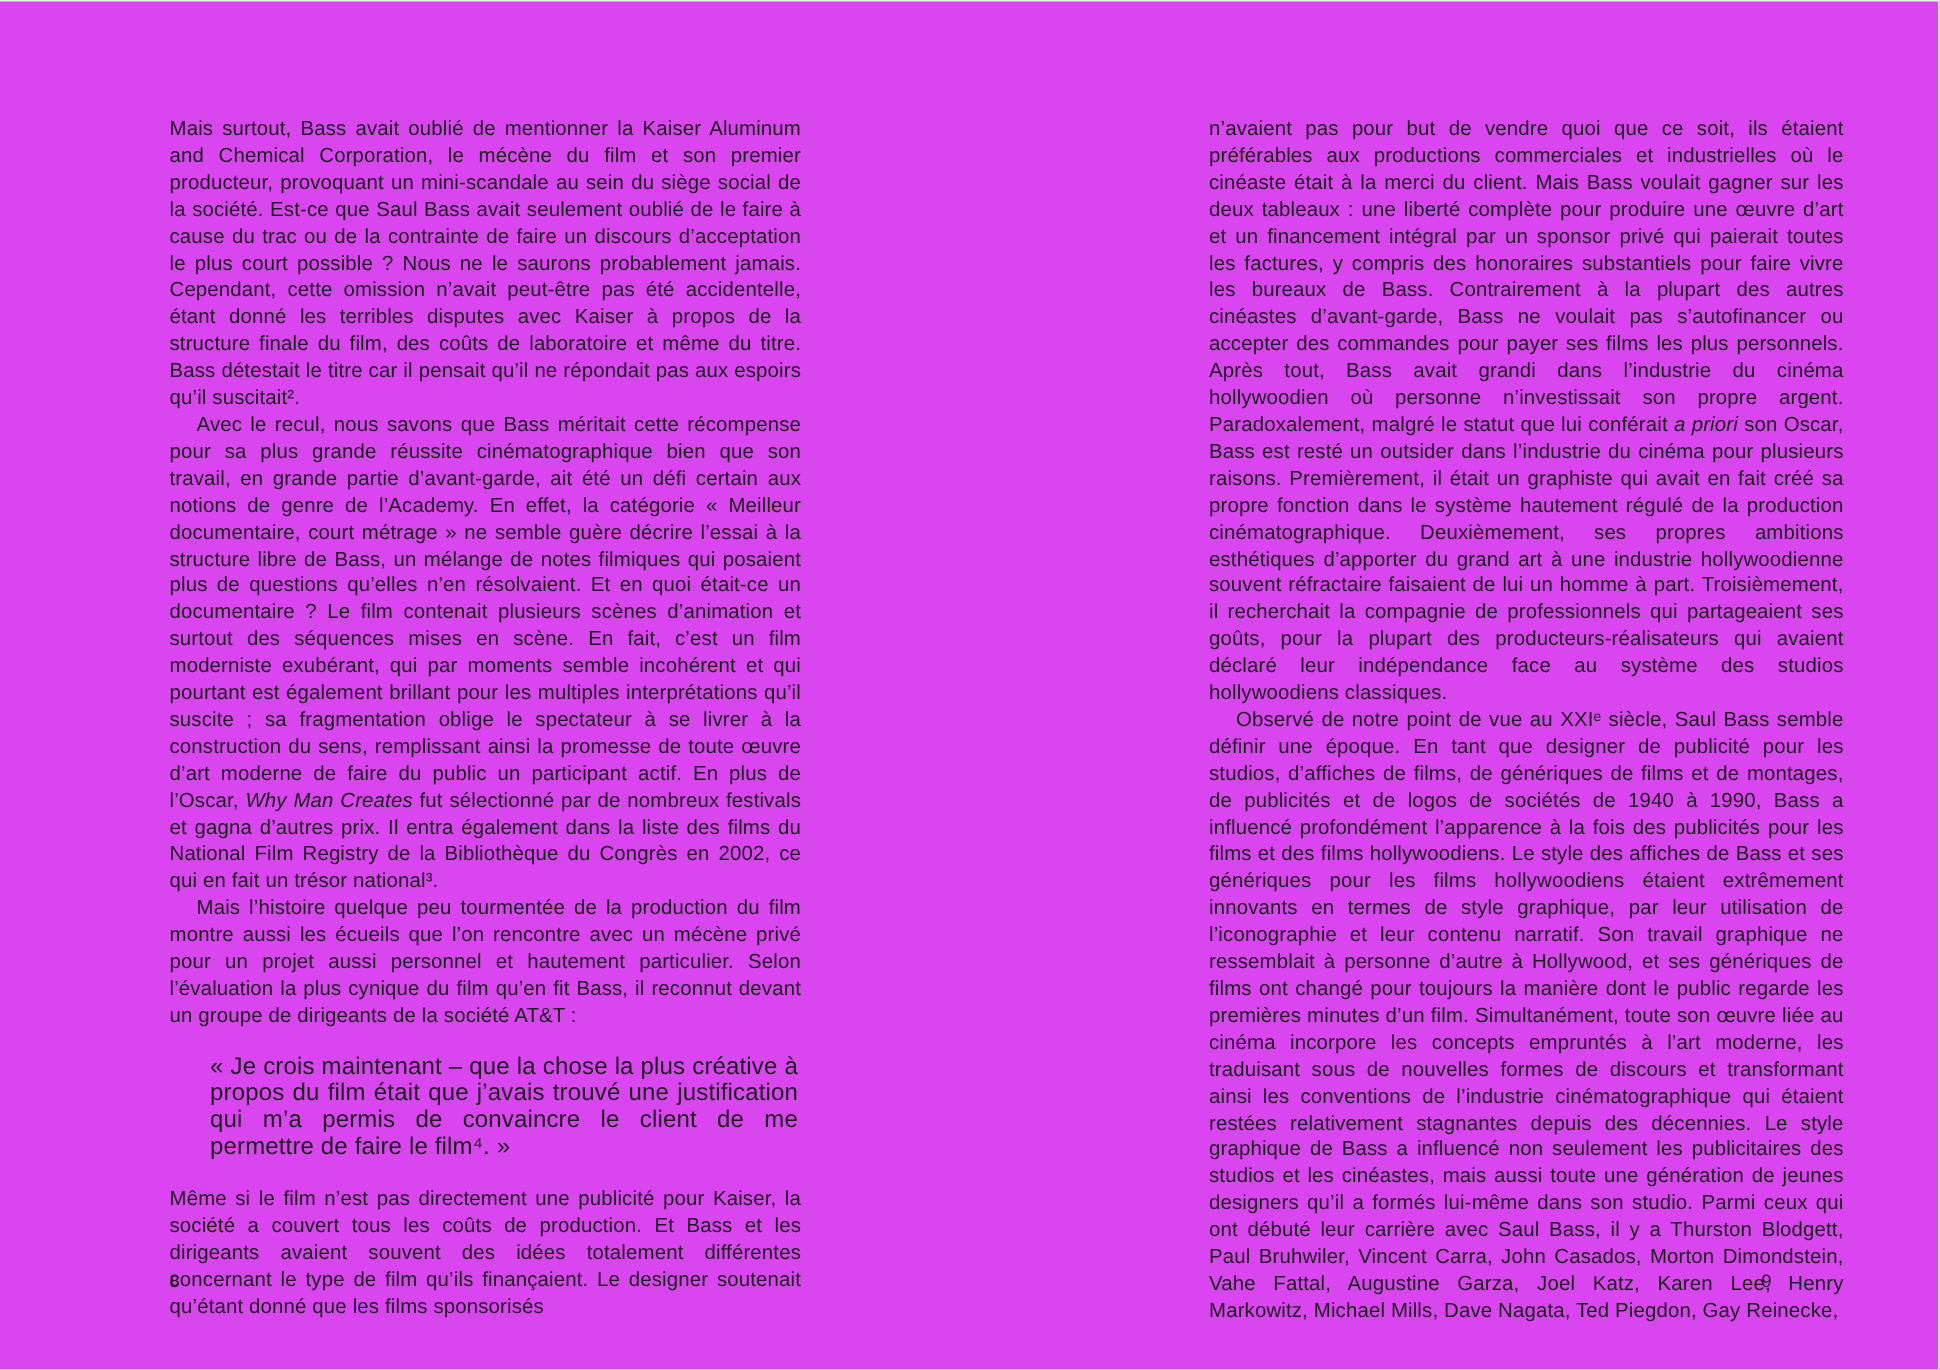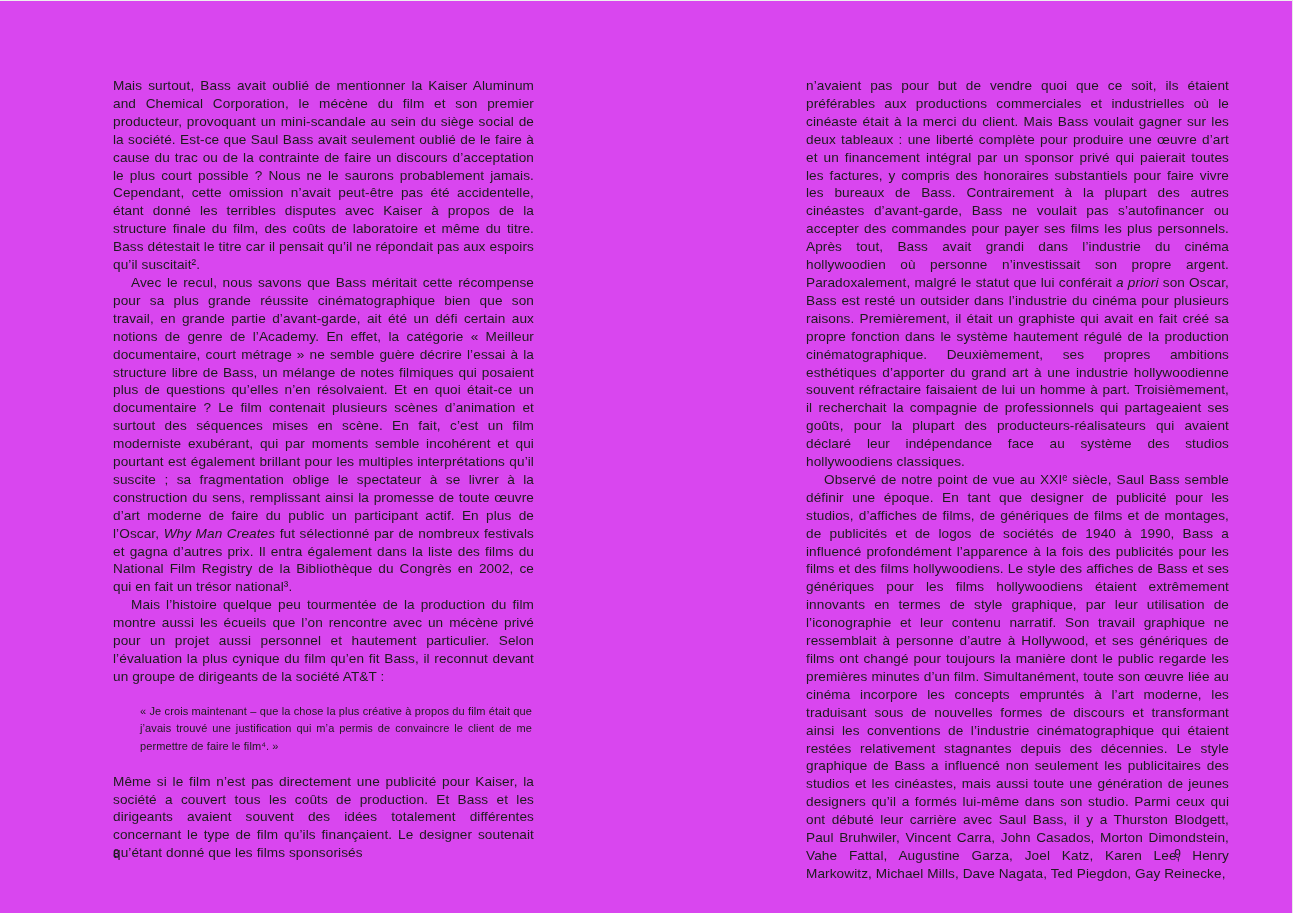--- a/index.html
+++ b/index.html
@@ -26,21 +26,21 @@
     letter-spacing: 0.1px;
     -webkit-hyphens: auto;
     hyphens: auto;
   }
   .col-left  { left: 113px; width: 421px; }
   .col-right { left: 758px; width: 423px; margin-left: 48px; }
   .para { margin: 0; }
   .para.indent { text-indent: 18px; }
   .quote {
     margin: 17px 2px 17px 27px;
-    font-size: 11px;
+    font-size: 16px;
     line-height: 17.6px;
     text-align: justify;
   }
   em { font-style: italic; }
   .page-number {
     position: absolute;
     top: 847px;
     font-size: 12px;
     color: #1c1c1c;
   }

